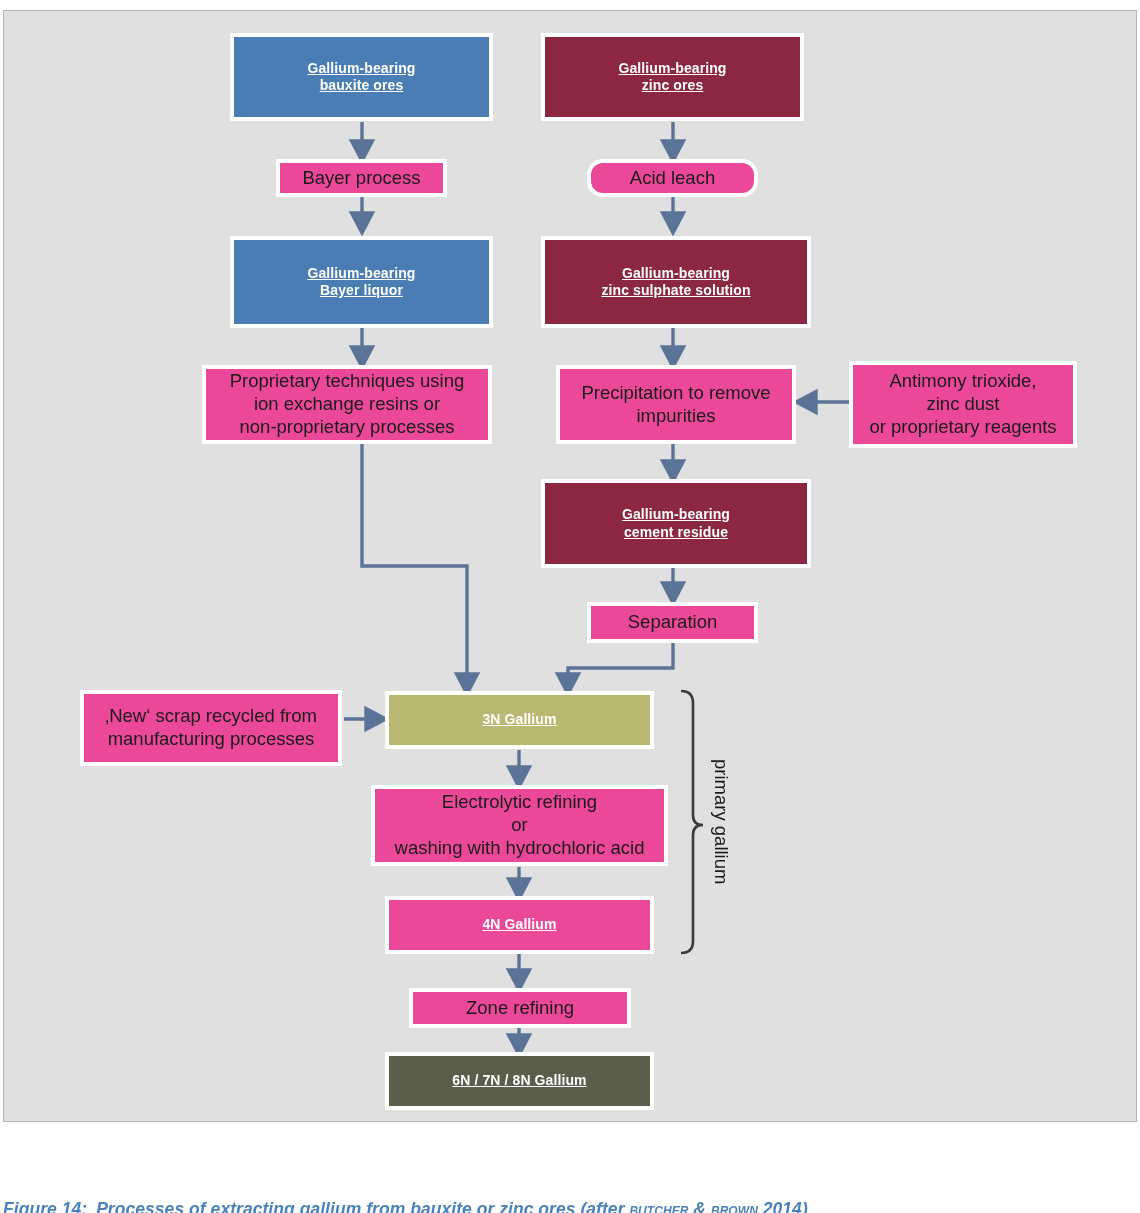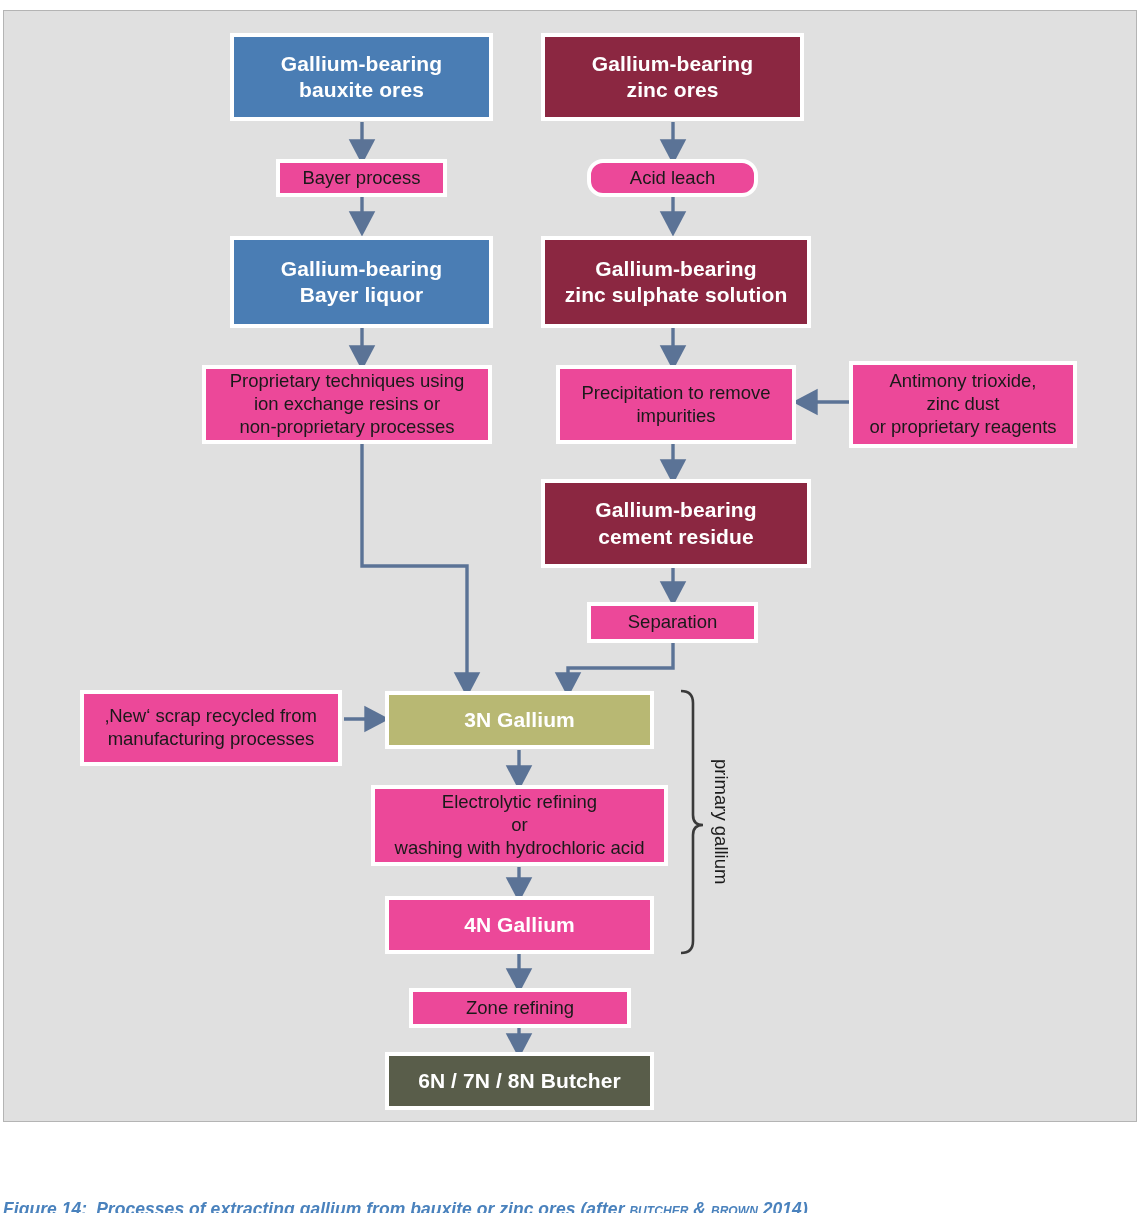--- a/index.html
+++ b/index.html
@@ -56,22 +56,23 @@
 
   .node .label {
     display: block;
     width: 100%;
     white-space: pre-line;
   }
 
   .node.material {
     color: #ffffff;
     font-weight: bold;
-    font-size: 21px;
+    font-size: 14px;
     letter-spacing: 0.1px;
+    text-decoration: underline;
   }
 
   .node.process {
     background: #ec4899;
     color: #1a1a1a;
     font-size: 18.5px;
     font-weight: normal;
   }
 
   .node.blue    { background: #4a7db4; }
@@ -212,21 +213,21 @@
 
     <div class="node material olive-d" style="left:381px; top:885px; width:269px; height:58px;">
       <span class="label">4N Gallium</span>
     </div>
 
     <div class="node process" style="left:405px; top:977px; width:222px; height:40px;">
       <span class="label">Zone refining</span>
     </div>
 
     <div class="node material olive-x" style="left:381px; top:1041px; width:269px; height:58px;">
-      <span class="label">6N / 7N / 8N Butcher</span>
+      <span class="label">6N / 7N / 8N Gallium</span>
     </div>
 
     <span class="bracket-label" style="left:728px; top:748px;">primary gallium</span>
 
   </div>
 </div>
 
 <div id="figure-caption">
   <span>Figure 14:</span><span class="cap-gap"></span><span>Processes of extracting gallium from bauxite or zinc ores (after </span><span class="smallcaps">Butcher</span><span> &amp; </span><span class="smallcaps">Brown</span><span> 2014)</span>
 </div>

